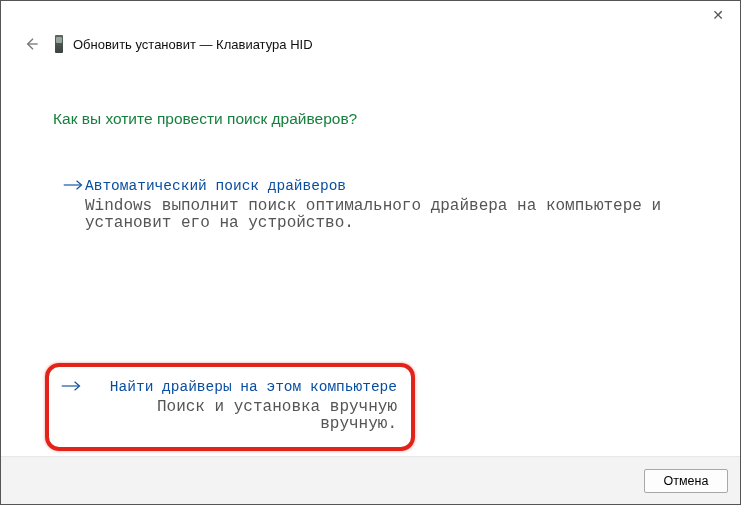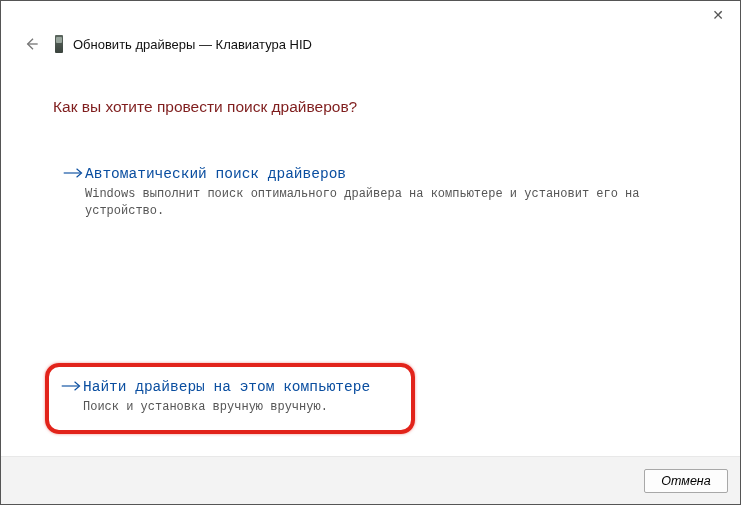--- a/index.html
+++ b/index.html
@@ -78,23 +78,23 @@
       color: #111;
     }
     .content {
       flex: 1;
       padding: 30px 42px 0 52px;
       position: relative;
     }
     .main-heading {
       font-size: 15.5px;
       font-weight: 400;
-      color: #7f1d1d;
+      color: #15803d;
       margin-bottom: 44px;
-      margin-top: 11px;
+      margin-top: 23px;
     }
     .option {
       display: flex;
       align-items: flex-start;
       cursor: pointer;
       padding: 4px 8px 10px 0;
       margin-left: 10px;
       font-family: Liberation Mono, monospace;
     }
     .option .arrow {
@@ -106,21 +106,21 @@
       justify-content: flex-start;
     }
     .option .arrow svg { width: 20px; height: 14px; }
     .option .texts { flex: 1; }
     .option .opt-title {
       font-size: 14.5px;
       color: #0a4ea0;
       line-height: 20px;
     }
     .option .opt-desc {
-      font-size: 12px;
+      font-size: 16px;
       color: #555;
       line-height: 17px;
       margin-top: 2px;
     }
     .option.first {
       margin-bottom: 140px;
     }
     .highlight-wrap {
       position: absolute;
       left: 44px;
@@ -128,60 +128,60 @@
       width: 370px;
       border: 4px solid #e2231a;
       border-radius: 14px;
       box-shadow: 0 0 3px rgba(226,35,26,0.5);
       padding: 10px 14px 14px 12px;
     }
     .highlight-wrap .option {
       margin-left: 0;
       margin-bottom: 0;
       padding: 0;
+      text-align: right;
     }
     .footer {
       height: 48px;
       border-top: 1px solid #e8e8e8;
       background: #f3f3f3;
       display: flex;
       justify-content: flex-end;
       align-items: center;
       padding: 0 12px;
     }
     .btn {
       min-width: 84px;
       height: 24px;
       font-size: 12.5px;
       background: #fdfdfd;
       border: 1px solid #a8a8a8;
       border-radius: 2px;
       cursor: pointer;
       padding: 0 16px;
-      font-style: italic;
     }
   </style>
 </head>
 <body>
 
 <div class="window">
 
   <div class="titlebar">
     <span class="close-x">✕</span>
   </div>
 
   <div class="header">
     <span class="back-arrow">
       <svg viewBox="0 0 24 24" fill="none" stroke="currentColor" stroke-width="2">
         <polyline points="15 4 7 12 15 20"></polyline>
         <line x1="7" y1="12" x2="22" y2="12"></line>
       </svg>
     </span>
     <span class="kbd-icon"></span>
-    <span class="title-text">Обновить драйверы — Клавиатура HID</span>
+    <span class="title-text">Обновить установит — Клавиатура HID</span>
   </div>
 
   <div class="content">
     <div class="main-heading">Как вы хотите провести поиск драйверов?</div>
 
     <div class="option first">
       <span class="arrow">
         <svg viewBox="0 0 28 14" fill="none" stroke="currentColor" stroke-width="1.6">
           <line x1="1" y1="7" x2="25" y2="7"></line>
           <polyline points="19 1 26 7 19 13"></polyline>

